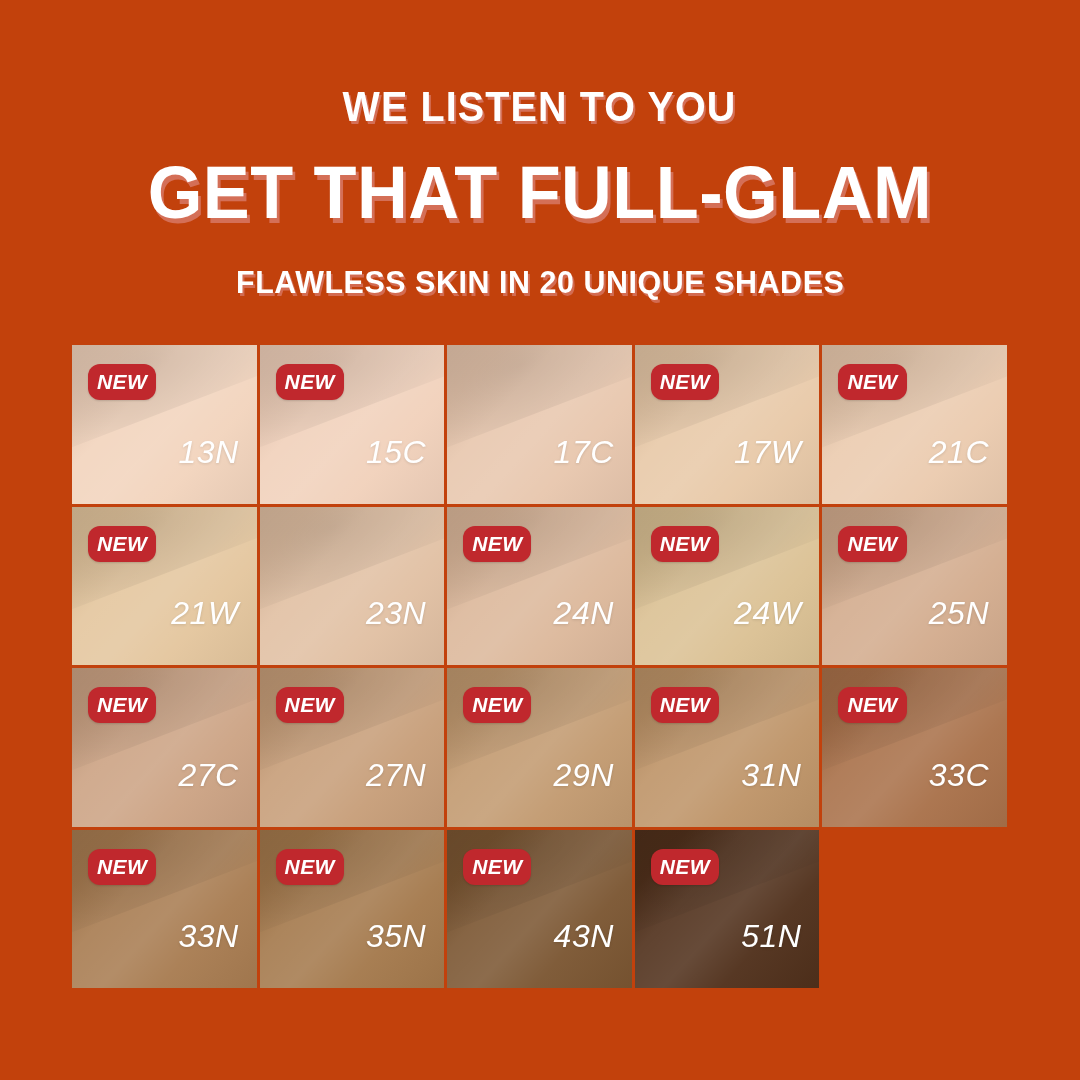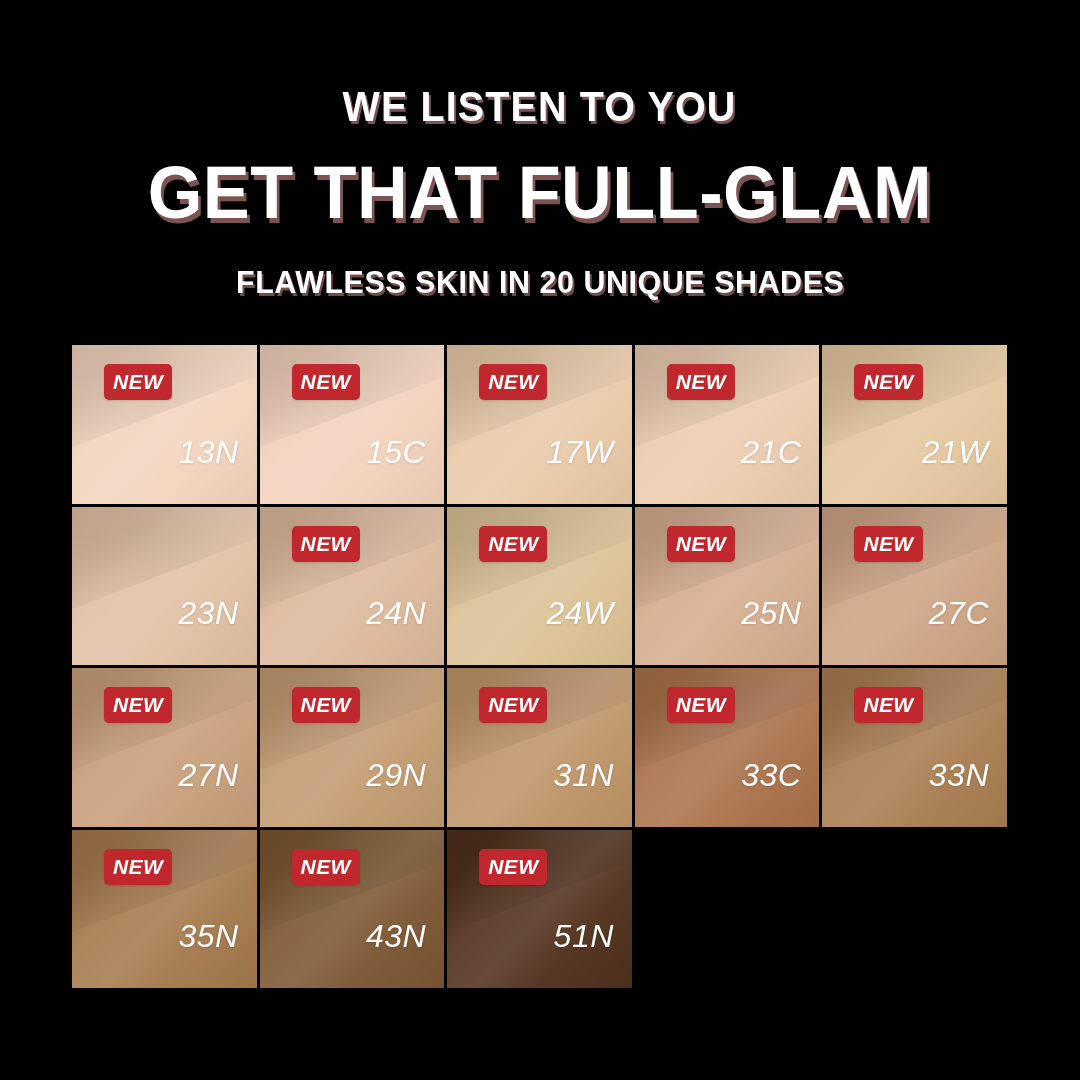--- a/index.html
+++ b/index.html
@@ -12,21 +12,21 @@
     background: #F4BCBC;
     font-family: "Liberation Sans", sans-serif;
     overflow: hidden;
     position: relative;
   }
 
   #page-root {
     width: 1080px;
     height: 1080px;
     position: relative;
-    background: #000000;
+    background: #c2410c;
   }
 
   
   .header {
     position: absolute;
     top: 0;
     left: 0;
     width: 1080px;
     height: 330px;
     display: flex;
@@ -120,31 +120,31 @@
     transform: rotate(-21deg);
     background: radial-gradient(ellipse at 38% 62%,
         rgba(0,0,0,0.12) 0%,
         rgba(0,0,0,0.06) 42%,
         rgba(0,0,0,0.0) 72%);
     pointer-events: none;
   }
 
   .badge {
     position: absolute;
-    left: 32px;
+    left: 16px;
     top: 19px;
     background: #C0282D;
     color: #FFFFFF;
     font-size: 21px;
     font-weight: bold;
     font-style: italic;
     letter-spacing: 0.4px;
     line-height: 1;
     padding: 7px 9px 8px 9px;
-    border-radius: 5px;
+    border-radius: 12px;
     z-index: 3;
     box-shadow: 0 1px 2px rgba(0,0,0,0.14);
   }
 
   .shade-label {
     position: absolute;
     right: 18px;
     bottom: 36px;
     color: #FFFFFF;
     font-size: 32px;
@@ -169,20 +169,23 @@
 
   <div class="grid" id="swatch-grid">
       <div class="swatch" style="background: rgb(242, 212, 189);">
         <div class="badge" style="background: rgb(192, 40, 45); color: rgb(255, 255, 255);">NEW</div>
         <div class="shade-label">13N</div>
       </div>
       <div class="swatch" style="background: rgb(241, 209, 187);">
         <div class="badge" style="background: rgb(192, 40, 45); color: rgb(255, 255, 255);">NEW</div>
         <div class="shade-label">15C</div>
       </div>
+      <div class="swatch" style="background: rgb(232, 199, 174);">
+        <div class="shade-label">17C</div>
+      </div>
       <div class="swatch" style="background: rgb(232, 201, 168);">
         <div class="badge" style="background: rgb(192, 40, 45); color: rgb(255, 255, 255);">NEW</div>
         <div class="shade-label">17W</div>
       </div>
       <div class="swatch" style="background: rgb(235, 203, 175);">
         <div class="badge" style="background: rgb(192, 40, 45); color: rgb(255, 255, 255);">NEW</div>
         <div class="shade-label">21C</div>
       </div>
       <div class="swatch" style="background: rgb(228, 198, 158);">
         <div class="badge" style="background: rgb(192, 40, 45); color: rgb(255, 255, 255);">NEW</div>

